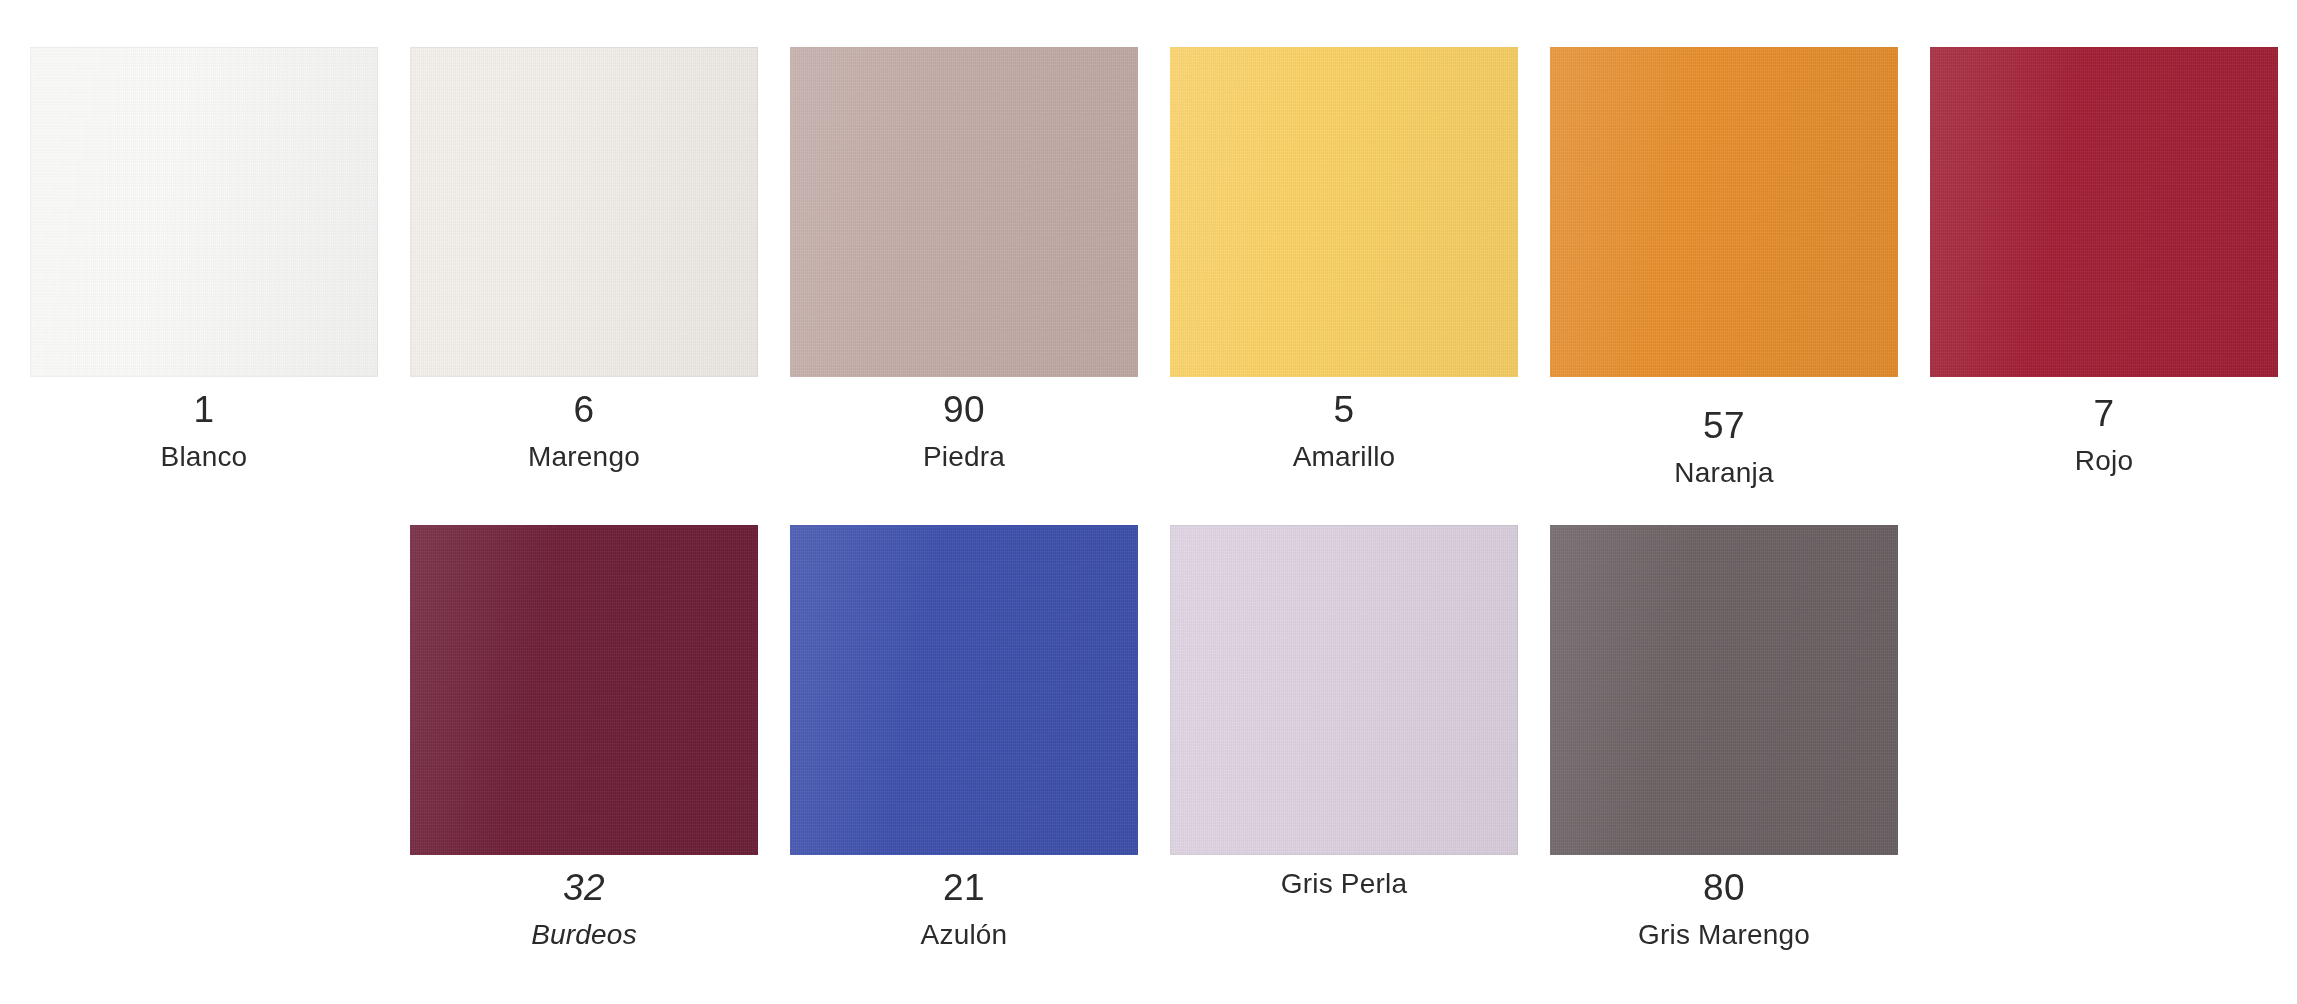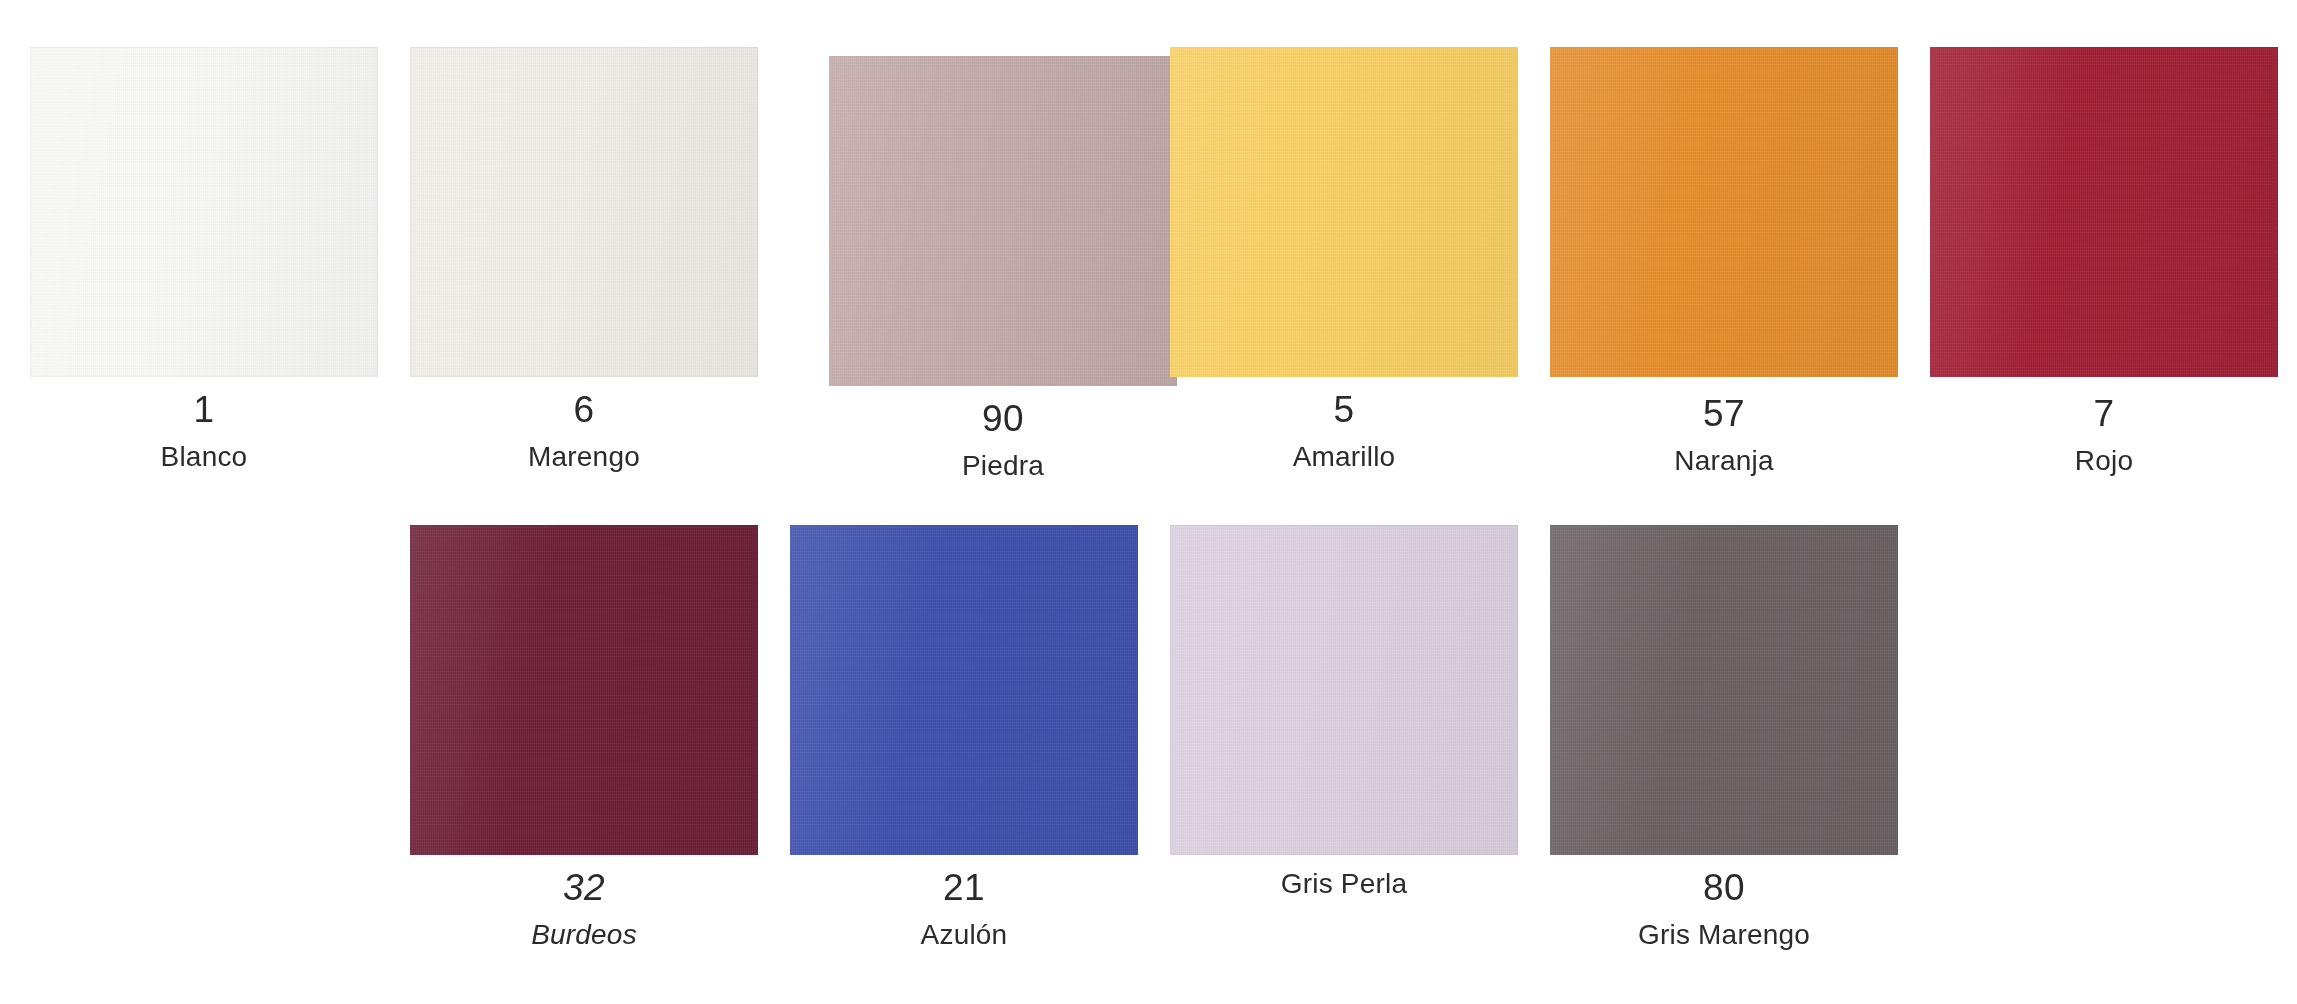--- a/index.html
+++ b/index.html
@@ -87,21 +87,21 @@
     <div class="swatch-cell" style="left: 410px; top: 47px;">
       <div class="swatch-chip is-pale" style="background: rgb(243, 239, 234); height: 330px;">
         <div class="tex"></div>
         <div class="sheen"></div>
       </div>
       <div class="swatch-caption">
         <div class="swatch-code">6</div>
         <div class="swatch-name">Marengo</div>
       </div>
     </div>
-    <div class="swatch-cell" style="left: 829px; top: 47px; margin-top: 9px;">
+    <div class="swatch-cell" style="left: 790px; top: 47px;">
       <div class="swatch-chip" style="background: rgb(196, 173, 169); height: 330px;">
         <div class="tex"></div>
         <div class="sheen"></div>
       </div>
       <div class="swatch-caption">
         <div class="swatch-code">90</div>
         <div class="swatch-name">Piedra</div>
       </div>
     </div>
     <div class="swatch-cell" style="left: 1170px; top: 47px;">
@@ -112,21 +112,21 @@
       <div class="swatch-caption">
         <div class="swatch-code">5</div>
         <div class="swatch-name">Amarillo</div>
       </div>
     </div>
     <div class="swatch-cell" style="left: 1550px; top: 47px;">
       <div class="swatch-chip" style="background: rgb(232, 143, 46); height: 330px;">
         <div class="tex"></div>
         <div class="sheen"></div>
       </div>
-      <div class="swatch-caption" style="padding-top: 4px;">
+      <div class="swatch-caption" style="padding-top: 16px;">
         <div class="swatch-code">57</div>
         <div class="swatch-name">Naranja</div>
       </div>
     </div>
     <div class="swatch-cell" style="left: 1930px; top: 47px;">
       <div class="swatch-chip" style="background: rgb(163, 32, 54); height: 330px;">
         <div class="tex"></div>
         <div class="sheen"></div>
       </div>
       <div class="swatch-caption" style="padding-top: 4px;">

